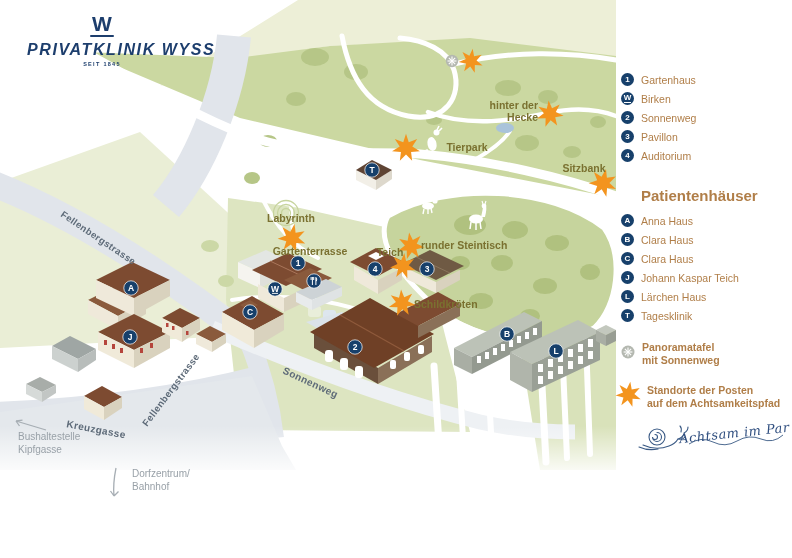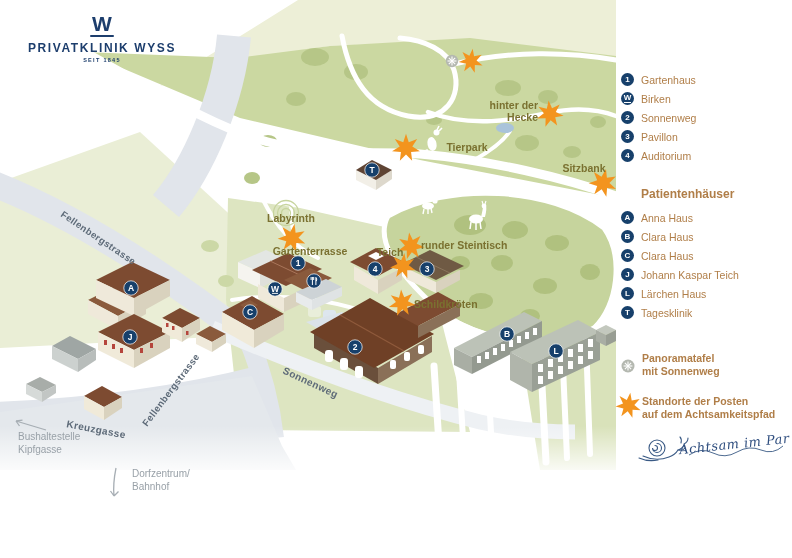--- a/index.html
+++ b/index.html
@@ -4,42 +4,42 @@
 <style>
   html,body{margin:0;padding:0;background:#fff;}
   body{width:792px;height:558px;position:relative;overflow:hidden;
        font-family:"Liberation Sans",sans-serif;}
   .stage{position:absolute;inset:0;}
 
   
   .logo{position:absolute;left:27px;top:13px;width:150px;text-align:center;color:#1d3e6d;}
   .logo .w{font-size:21px;font-weight:bold;line-height:1;}
   .logo .wline{width:24px;height:2px;background:#1d3e6d;margin:1px auto 4px;border-radius:2px;}
-  .logo .name{font-size:12px;font-weight:bold;letter-spacing:1.6px;white-space:nowrap;}
+  .logo .name{font-size:16px;font-weight:bold;letter-spacing:1.6px;white-space:nowrap;font-style:italic;}
   .logo .since{font-size:5.5px;font-weight:bold;letter-spacing:1.3px;margin-top:2px;}
 
   
   .map{position:absolute;left:0;top:0;}
   .mlab{font:bold 10.5px "Liberation Sans",sans-serif;fill:#7a7130;}
   .rlab{font:bold 9.5px "Liberation Sans",sans-serif;fill:#5d6a78;letter-spacing:.4px;}
   .glab{font:10px "Liberation Sans",sans-serif;fill:#99a1a8;}
   .bdg{font:bold 8.5px "Liberation Sans",sans-serif;fill:#fff;text-anchor:middle;}
 
   
   .legend{position:absolute;left:621px;top:70px;width:171px;}
   .lrow{display:flex;align-items:center;height:19px;gap:7px;}
   .badge{flex:0 0 13px;width:13px;height:13px;border-radius:50%;background:#17406b;color:#fff;
          font-size:8px;font-weight:bold;display:flex;align-items:center;justify-content:center;line-height:1;}
   .badge-w .bl{border-bottom:1px solid #fff;padding-bottom:1px;line-height:.9;}
   .llabel{font-size:10.5px;font-weight:normal;color:#b07e48;white-space:nowrap;}
-  .lheader{font-size:12px;font-weight:bold;color:#b07e48;margin:22px 0 7px 20px;}
-  .pano{display:flex;gap:7px;margin-top:30px;align-items:flex-end;}
+  .lheader{font-size:15px;font-weight:bold;color:#b07e48;margin:22px 0 7px 20px;}
+  .pano{display:flex;gap:7px;margin-top:16px;align-items:center;}
   .pano .icn{flex:0 0 14px;margin-top:0;}
   .ltext2 div{font-size:10.5px;font-weight:bold;color:#b07e48;line-height:12.5px;white-space:nowrap;}
-  .posts{display:flex;margin-top:15px;align-items:center;margin-left:-6px;}
+  .posts{display:flex;gap:5px;margin-top:15px;align-items:center;margin-left:-6px;}
   .posts .icn{flex:0 0 27px;}
   .snail{margin-top:2px;margin-left:-2px;}
   .slogan{font:italic 13px "DejaVu Serif",serif;fill:#2f4e7f;letter-spacing:.5px;}
 </style>
 </head>
 <body>
 
 <div class="stage">
 
   <svg class="map" width="622" height="520" viewBox="0 0 622 520">

